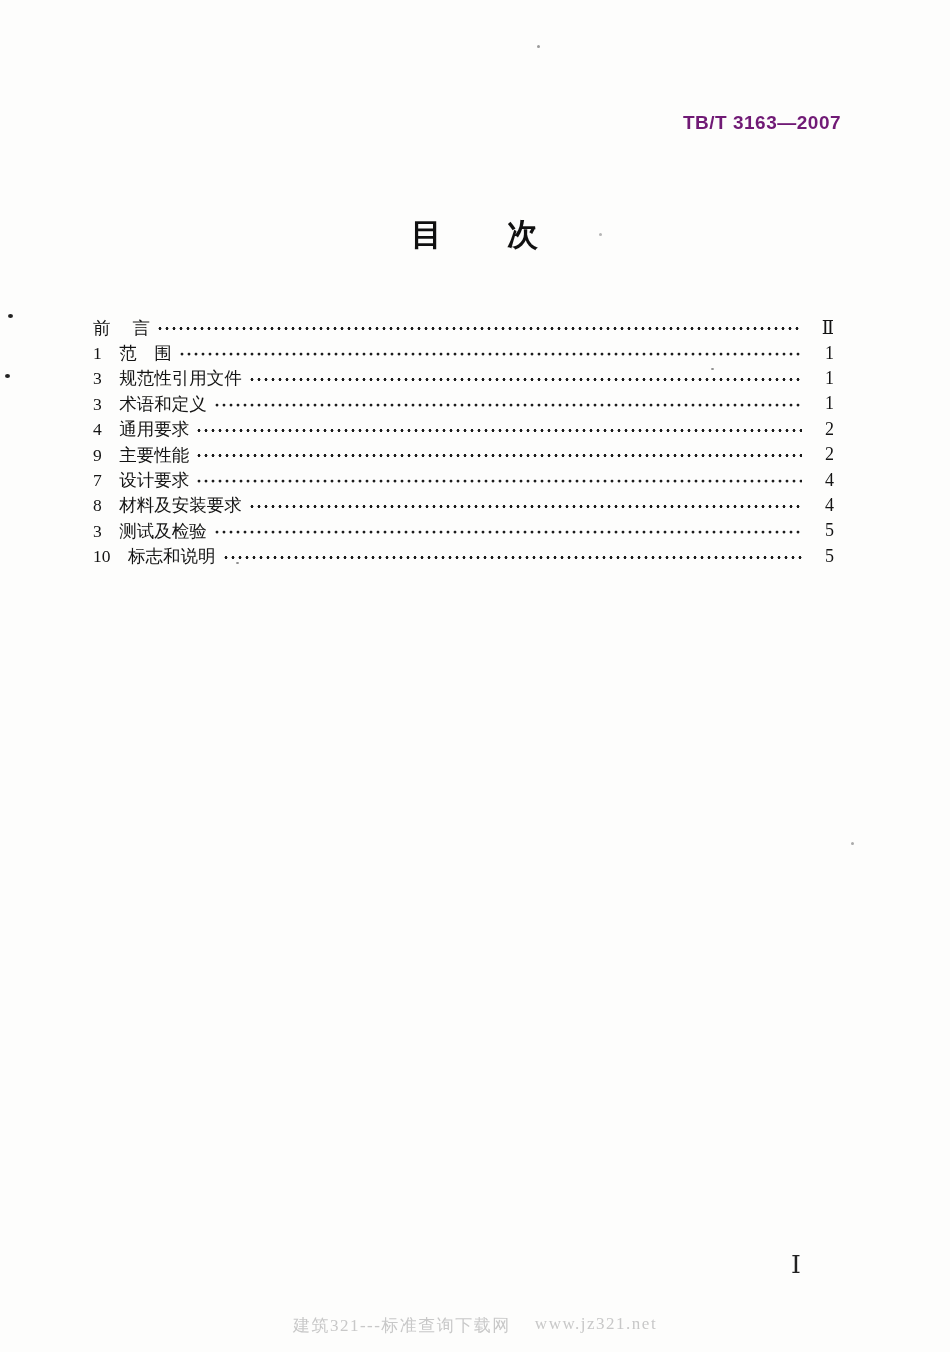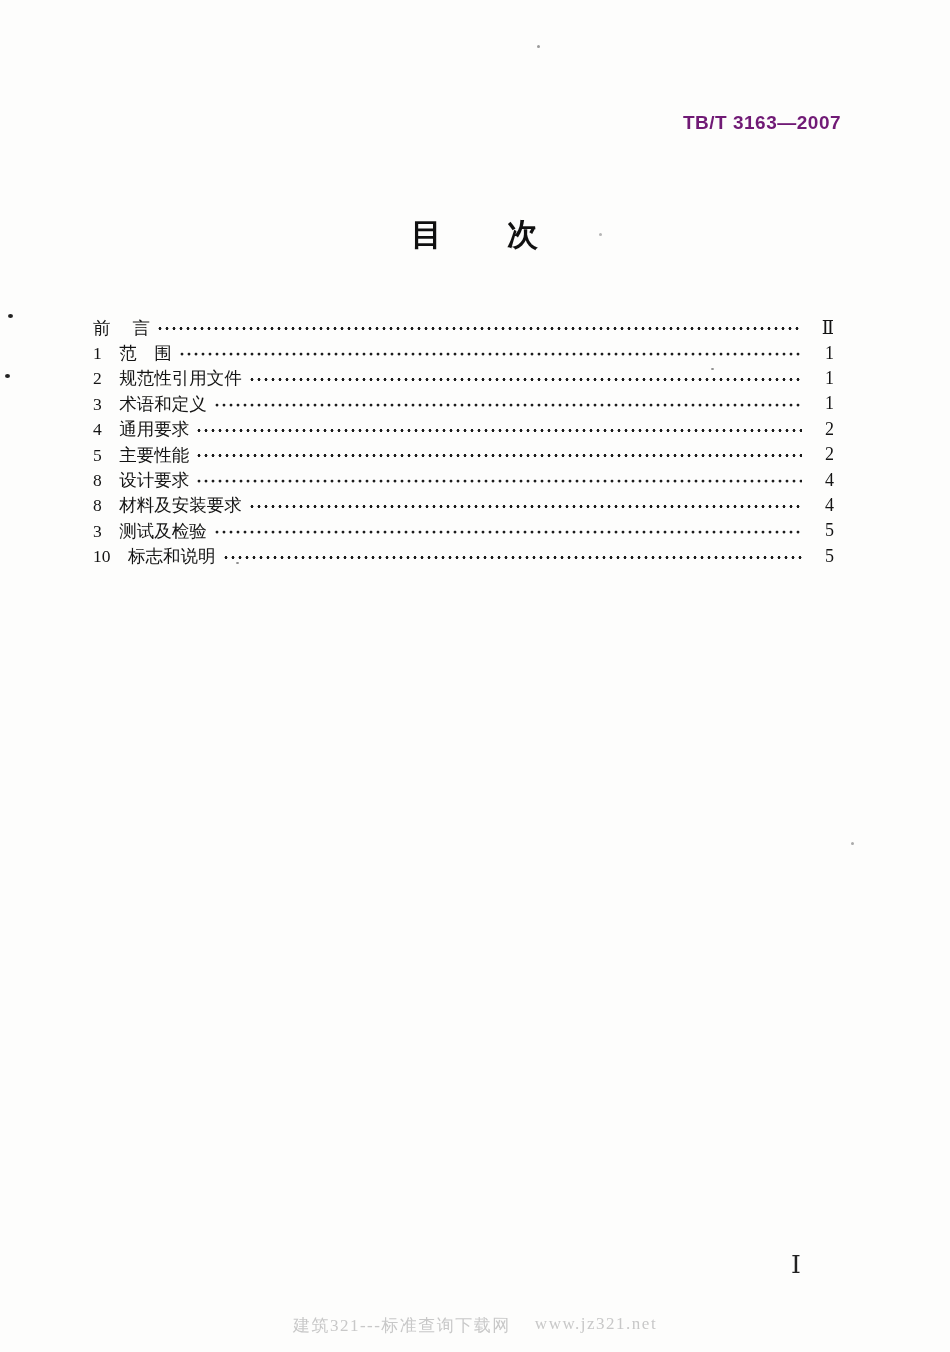--- a/index.html
+++ b/index.html
@@ -122,41 +122,41 @@
       <span class="toc-label">前　 言</span>
       <span class="dot-leader"></span>
       <span class="toc-page">Ⅱ</span>
     </div>
     <div class="toc-row">
       <span class="toc-label">1　范　围</span>
       <span class="dot-leader"></span>
       <span class="toc-page">1</span>
     </div>
     <div class="toc-row">
-      <span class="toc-label">2　规范性引用文件</span>
+      <span class="toc-label">3　规范性引用文件</span>
       <span class="dot-leader"></span>
       <span class="toc-page">1</span>
     </div>
     <div class="toc-row">
       <span class="toc-label">3　术语和定义</span>
       <span class="dot-leader"></span>
       <span class="toc-page">1</span>
     </div>
     <div class="toc-row">
       <span class="toc-label">4　通用要求</span>
       <span class="dot-leader"></span>
       <span class="toc-page">2</span>
     </div>
     <div class="toc-row">
-      <span class="toc-label">5　主要性能</span>
+      <span class="toc-label">9　主要性能</span>
       <span class="dot-leader"></span>
       <span class="toc-page">2</span>
     </div>
     <div class="toc-row">
-      <span class="toc-label">8　设计要求</span>
+      <span class="toc-label">7　设计要求</span>
       <span class="dot-leader"></span>
       <span class="toc-page">4</span>
     </div>
     <div class="toc-row">
       <span class="toc-label">8　材料及安装要求</span>
       <span class="dot-leader"></span>
       <span class="toc-page">4</span>
     </div>
     <div class="toc-row">
       <span class="toc-label">3　测试及检验</span>

